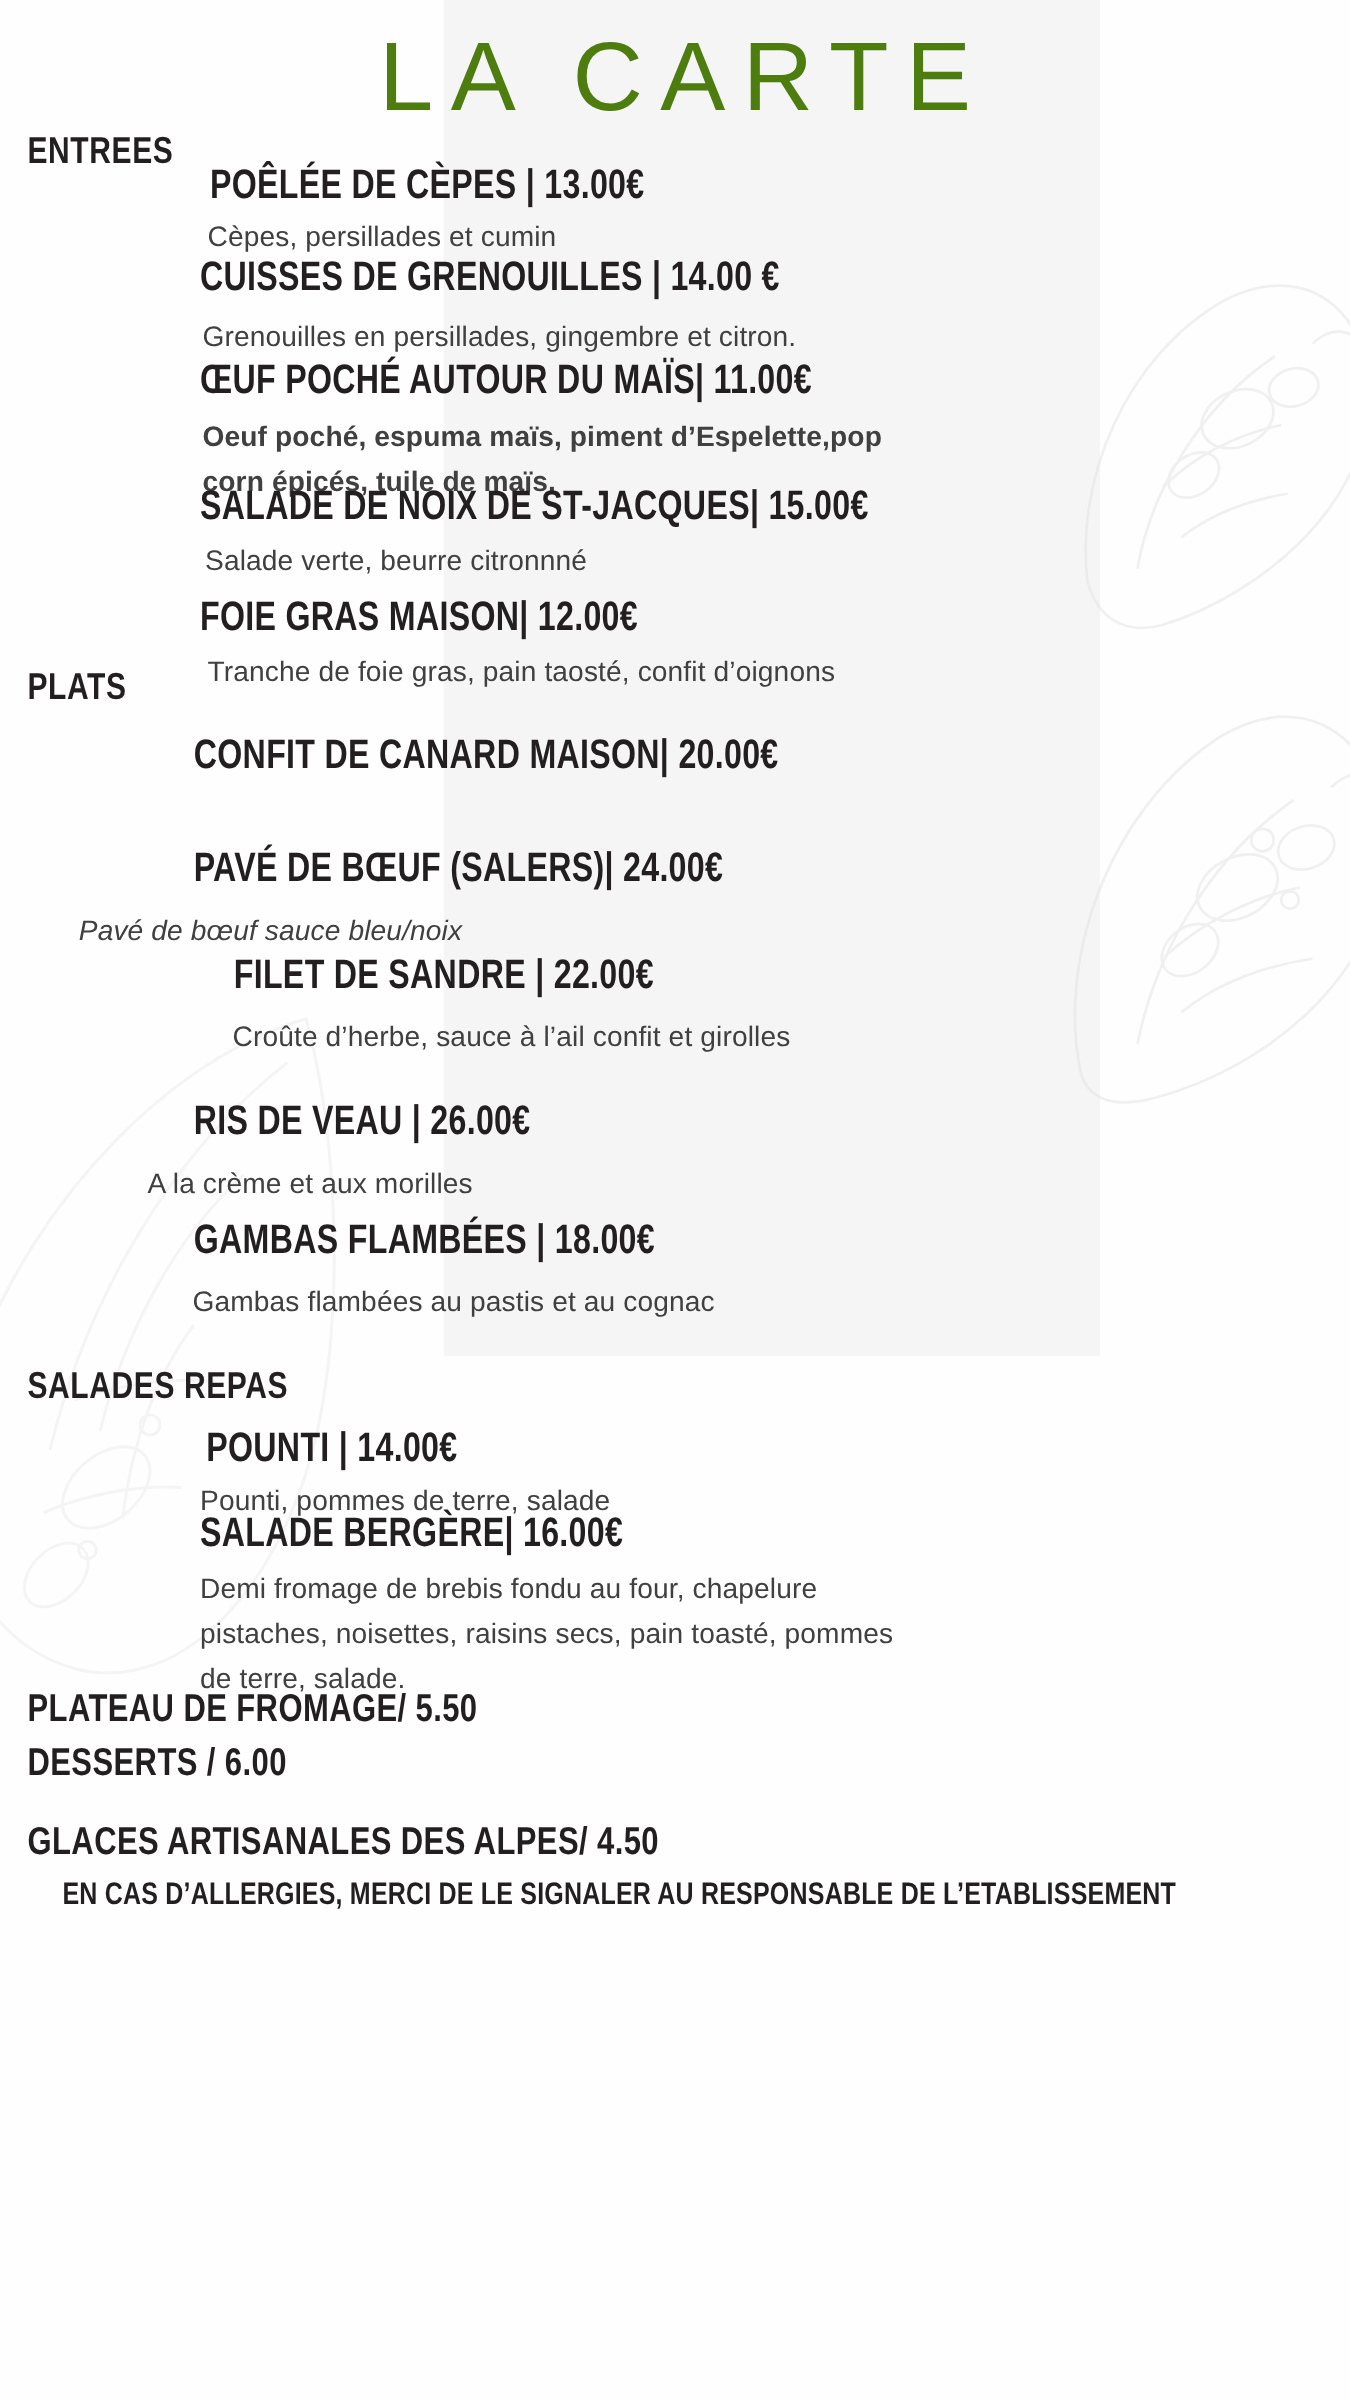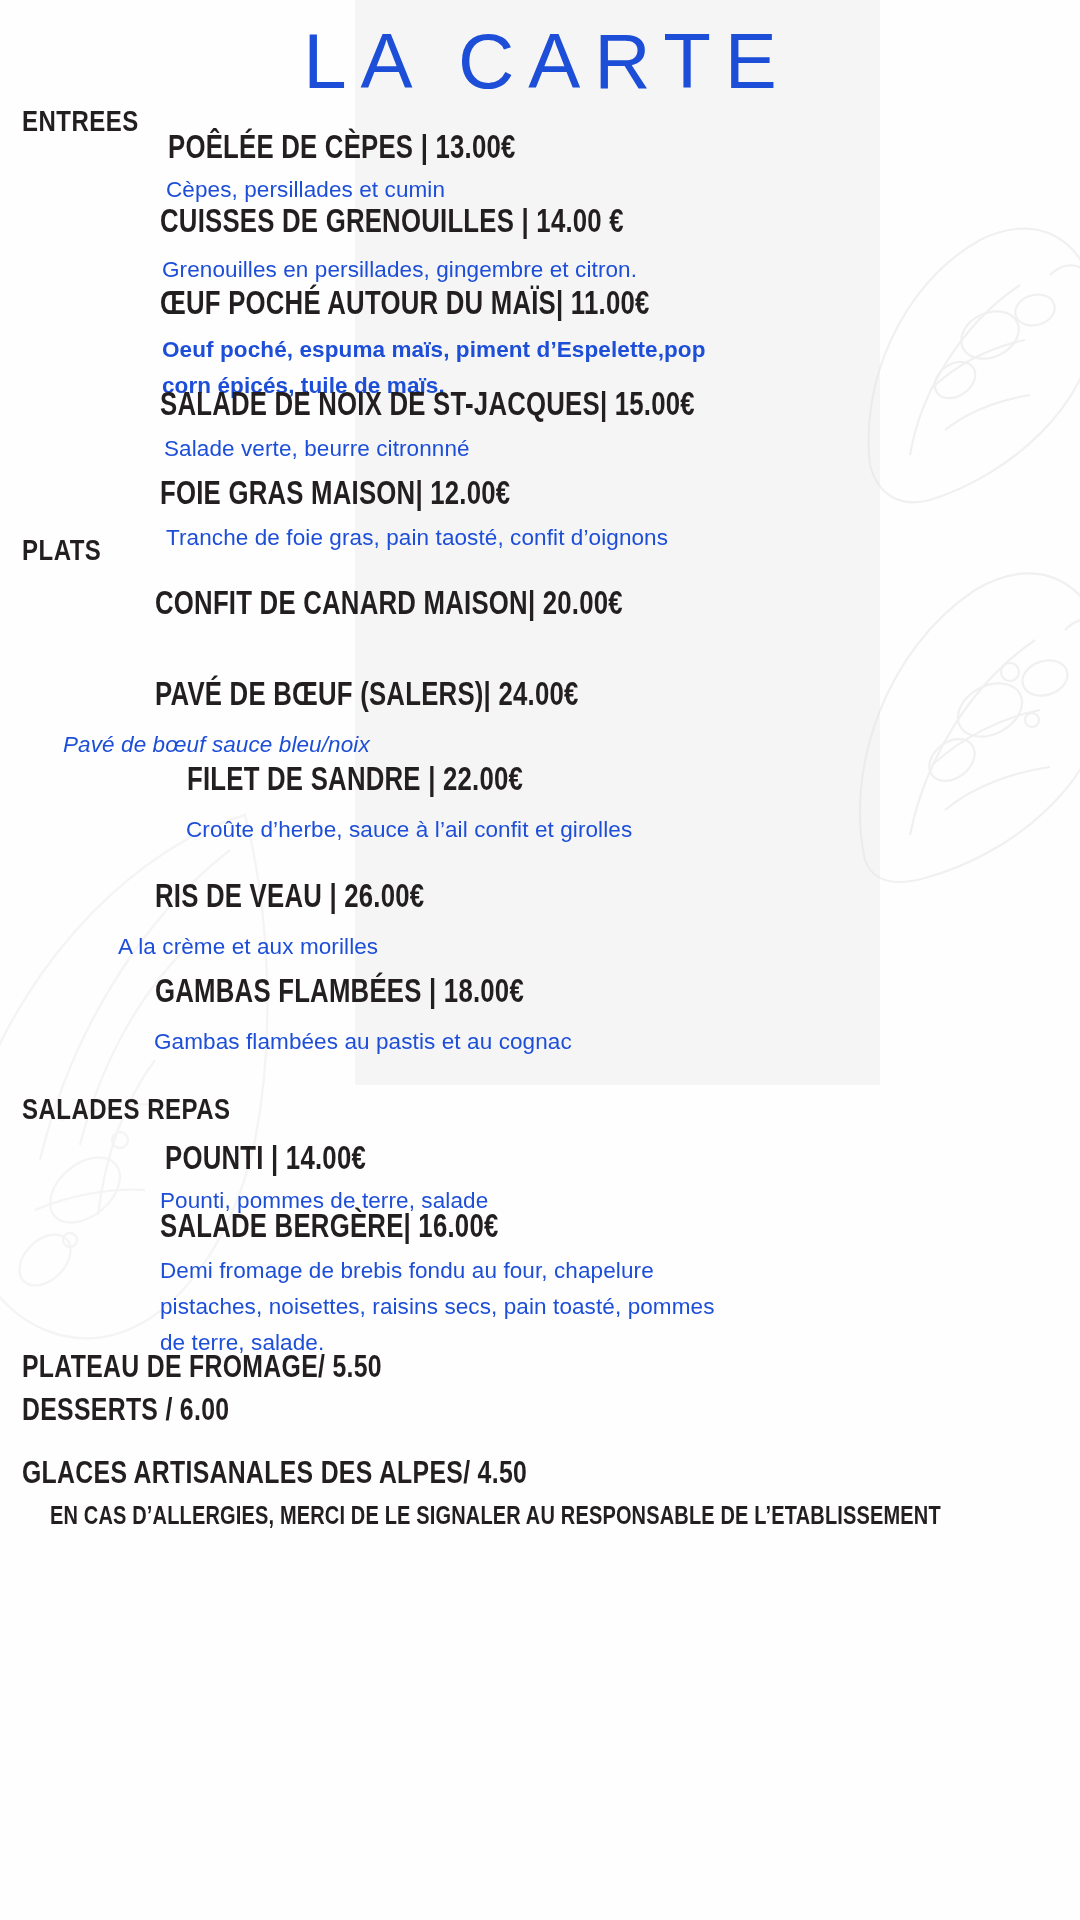--- a/index.html
+++ b/index.html
@@ -49,21 +49,21 @@
     position: absolute;
     top: 18px;
     left: 0;
     width: 1080px;
     text-align: center;
     font-family: "Liberation Sans", sans-serif;
     font-size: 78px;
     line-height: 86px;
     letter-spacing: 14px;
     font-weight: 400;
-    color: #1d4ed8;
+    color: #4d7c0f;
     text-indent: 14px;
   }
 
   .section {
     position: absolute;
     left: 0;
     width: 1080px;
   }
 
   .section-title {
@@ -96,21 +96,21 @@
     transform-origin: left top;
     white-space: nowrap;
   }
 
   .dish-desc {
     font-family: "Liberation Sans", sans-serif;
     font-weight: 400;
     font-size: 22.5px;
     line-height: 36px;
     letter-spacing: 0.1px;
-    color: #1d4ed8;
+    color: #404040;
     max-width: 760px;
   }
 
   
   .footer-line {
     position: absolute;
     left: 22px;
     font-family: "Liberation Sans", sans-serif;
     font-weight: 700;
     font-size: 31px;

